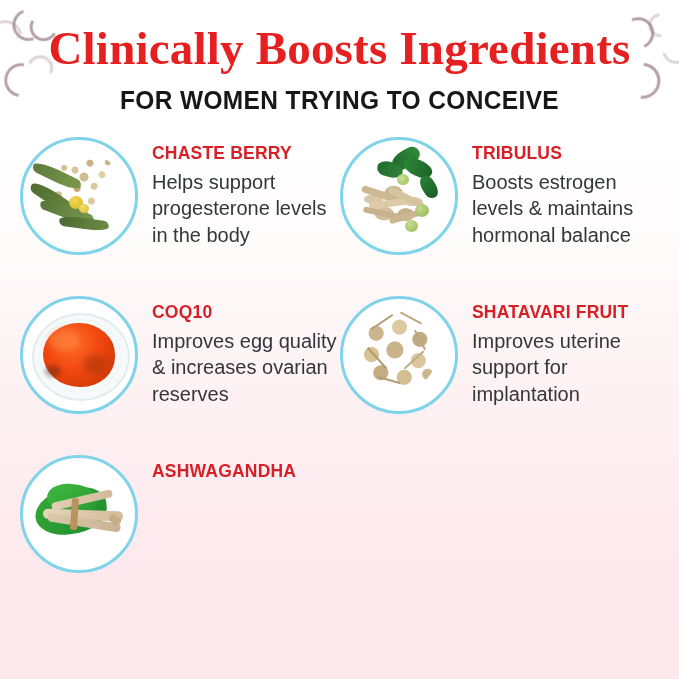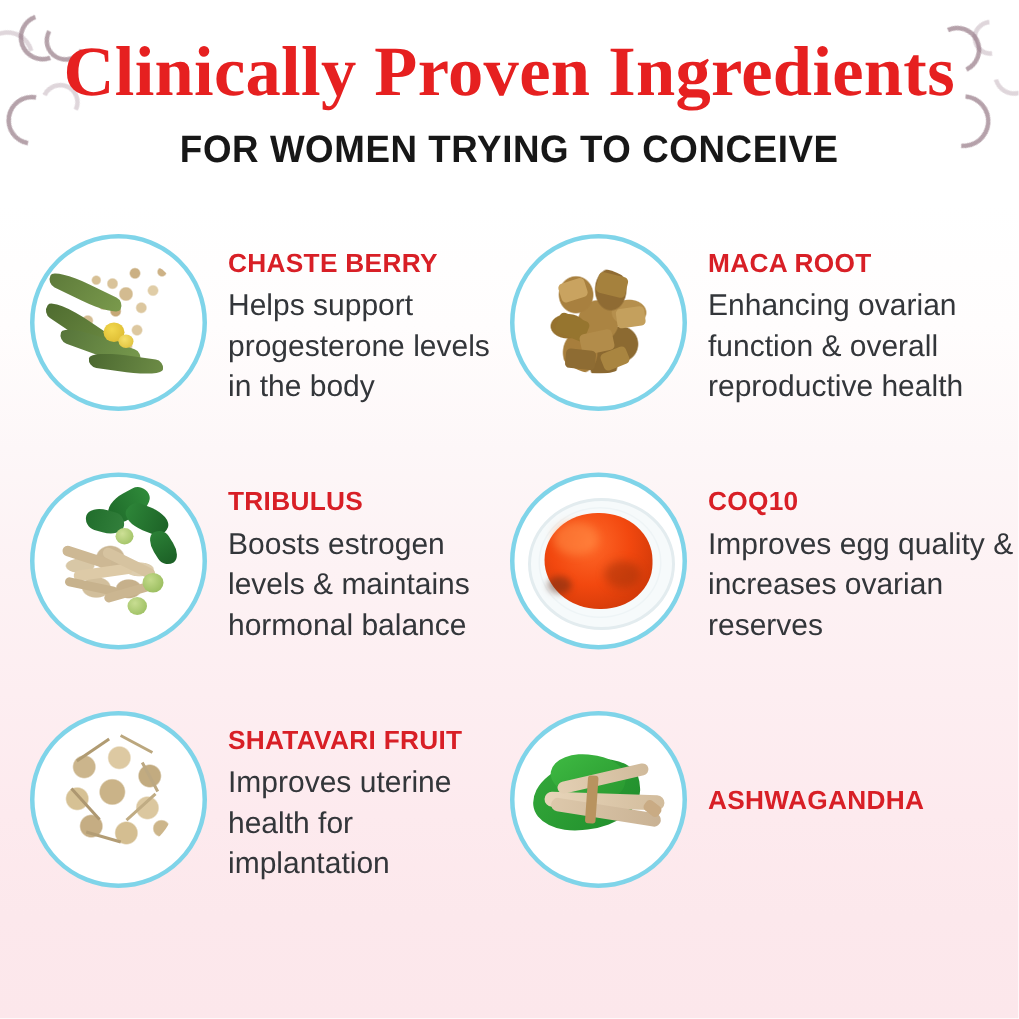--- a/index.html
+++ b/index.html
@@ -60,21 +60,21 @@
   
   .grid{
     position:relative;z-index:2;
     margin-top:21px;
     display:grid;
     grid-template-columns:320px 339px;
     grid-auto-rows:159px;
     padding-left:20px;
     box-sizing:border-box;
   }
-  .card{display:flex;align-items:center;}
+  .card{display:flex;align-items:flex-start;}
 
   .thumb{
     flex:0 0 auto;
     width:112px;height:112px;
     border-radius:50%;
     border:3px solid #7fd4e9;
     background:#ffffff;
     position:relative;
     overflow:hidden;
     margin-top:2px;
@@ -131,21 +131,21 @@
       <i></i>
     </div>
   <div class="crescent" style="right:22px;top:70px;width:30px;height:30px;transform:rotate(230deg)">
       <i></i>
     </div>
   <div class="crescent cr-faint" style="right:-4px;top:40px;width:22px;height:22px;transform:rotate(300deg)">
       <i></i>
     </div>
 
   <div class="header">
-    <h1 class="title">Clinically Proven Ingredients</h1>
+    <h1 class="title">Clinically Boosts Ingredients</h1>
     <h2 class="subtitle">FOR WOMEN TRYING TO CONCEIVE</h2>
   </div>
 
   <div class="grid">
 
     <div class="card left">
       <div class="thumb">
         <div class="art">
           <span style="left:34px;top:14px;width:60px;height:46px;border-radius:50%;background:
               radial-gradient(circle at 30% 35%,#d9c39a 0 3px,transparent 4px),
@@ -176,46 +176,20 @@
           <span style="left:56px;top:64px;width:10px;height:9px;border-radius:50%;
               background:radial-gradient(circle at 40% 35%,#f5e06a,#dcbb33);"></span>
         </div>
       </div>
       <div class="copy">
         <p class="name">CHASTE BERRY</p>
         <p class="desc">Helps support progesterone levels in the body</p>
       </div>
     </div>
 
-    <div class="card right">
-      <div class="thumb">
-        <div class="art">
-          <span style="left:22px;top:20px;width:68px;height:70px;border-radius:46% 54% 50% 50%;background:
-              radial-gradient(ellipse at 28% 25%,#a8803f 0 11px,transparent 12px),
-              radial-gradient(ellipse at 62% 20%,#8f6b33 0 10px,transparent 11px),
-              radial-gradient(ellipse at 80% 42%,#b58f4d 0 11px,transparent 12px),
-              radial-gradient(ellipse at 20% 55%,#96722f 0 11px,transparent 12px),
-              radial-gradient(ellipse at 50% 50%,#ab8442 0 13px,transparent 14px),
-              radial-gradient(ellipse at 72% 72%,#8c6a31 0 11px,transparent 12px),
-              radial-gradient(ellipse at 32% 80%,#a77e3c 0 11px,transparent 12px),
-              radial-gradient(ellipse at 55% 88%,#8a6830 0 9px,transparent 10px);"></span>
-          <span style="left:30px;top:28px;width:18px;height:13px;background:#c9a360;transform:rotate(-18deg);border-radius:3px;"></span>
-          <span style="left:55px;top:24px;width:20px;height:14px;background:#a5813d;transform:rotate(14deg);border-radius:3px;"></span>
-          <span style="left:68px;top:46px;width:19px;height:13px;background:#c4a05d;transform:rotate(-8deg);border-radius:3px;"></span>
-          <span style="left:28px;top:52px;width:21px;height:14px;background:#96752f;transform:rotate(22deg);border-radius:3px;"></span>
-          <span style="left:44px;top:62px;width:22px;height:14px;background:#b28c4a;transform:rotate(-12deg);border-radius:3px;"></span>
-          <span style="left:34px;top:74px;width:20px;height:13px;background:#8e6c33;transform:rotate(6deg);border-radius:3px;"></span>
-          <span style="left:58px;top:74px;width:18px;height:12px;background:#a98540;transform:rotate(-22deg);border-radius:3px;"></span>
-        </div>
-      </div>
-      <div class="copy">
-        <p class="name">MACA ROOT</p>
-        <p class="desc">Enhancing ovarian function &amp; overall reproductive health</p>
-      </div>
-    </div>
 
     <div class="card left">
       <div class="thumb">
         <div class="art">
           <span style="left:48px;top:10px;width:30px;height:17px;border-radius:50% 8px 50% 8px;
               background:linear-gradient(90deg,#1f6b2a,#2f8a3a);transform:rotate(-28deg);"></span>
           <span style="left:60px;top:20px;width:30px;height:16px;border-radius:8px 50% 8px 50%;
               background:linear-gradient(90deg,#2d8538,#1d6327);transform:rotate(22deg);"></span>
           <span style="left:34px;top:22px;width:26px;height:15px;border-radius:50% 8px 50% 8px;
               background:linear-gradient(90deg,#216e2c,#327f3b);transform:rotate(16deg);"></span>
@@ -285,21 +259,21 @@
           <span style="left:26px;top:22px;width:26px;height:2px;background:#b09b72;transform:rotate(-34deg);"></span>
           <span style="left:56px;top:18px;width:24px;height:2px;background:#bba77e;transform:rotate(28deg);"></span>
           <span style="left:20px;top:58px;width:28px;height:2px;background:#ad9770;transform:rotate(48deg);"></span>
           <span style="left:58px;top:60px;width:26px;height:2px;background:#c0ac84;transform:rotate(-42deg);"></span>
           <span style="left:34px;top:80px;width:24px;height:2px;background:#b39d75;transform:rotate(16deg);"></span>
           <span style="left:66px;top:40px;width:22px;height:2px;background:#bca882;transform:rotate(62deg);"></span>
         </div>
       </div>
       <div class="copy">
         <p class="name">SHATAVARI FRUIT</p>
-        <p class="desc">Improves uterine health for implantation</p>
+        <p class="desc">Improves uterine support for implantation</p>
       </div>
     </div>
 
     <div class="card right">
       <div class="thumb">
         <div class="art">
           <span style="left:12px;top:30px;width:72px;height:46px;border-radius:60% 40% 55% 45%;
               background:linear-gradient(135deg,#34a93a,#1f8c2b);transform:rotate(-6deg);"></span>
           <span style="left:24px;top:26px;width:50px;height:30px;border-radius:55% 45% 50% 50%;
               background:linear-gradient(135deg,#3fbb43,#28972f);transform:rotate(10deg);"></span>

